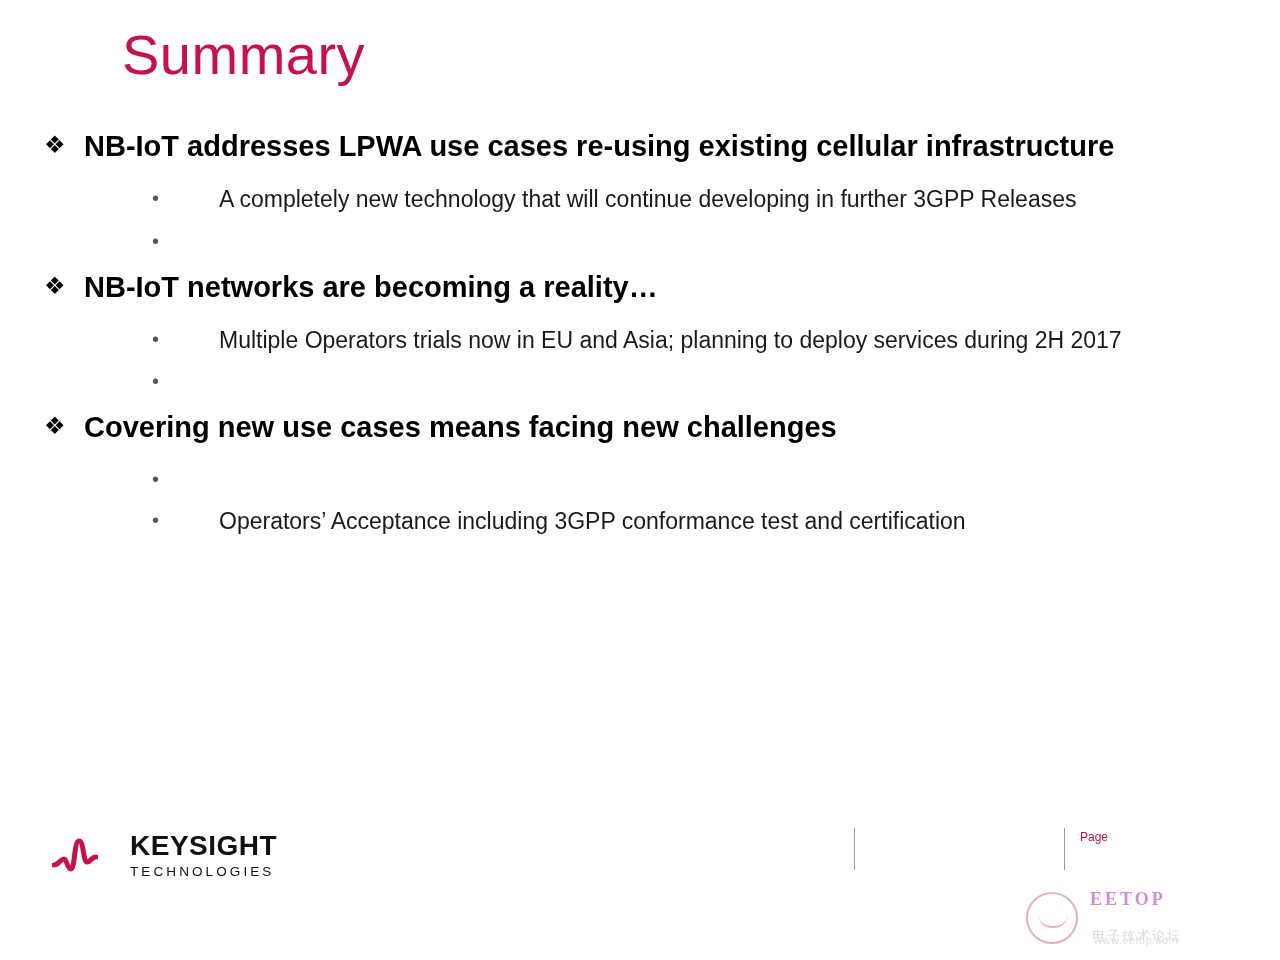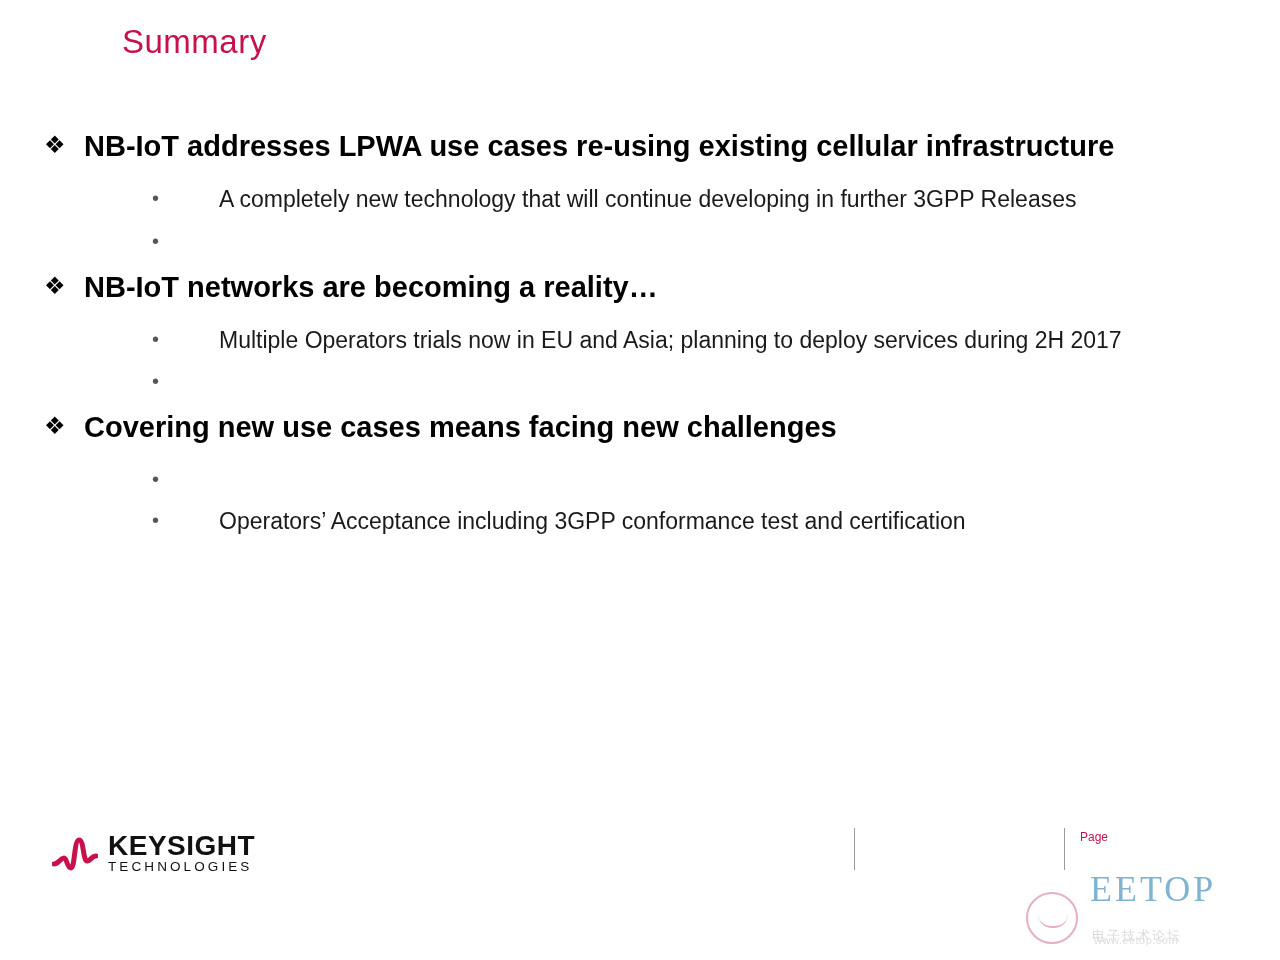--- a/index.html
+++ b/index.html
@@ -17,21 +17,21 @@
   .slide {
     position: relative;
     width: 1280px;
     height: 960px;
     box-sizing: border-box;
   }
   .slide-title {
     position: absolute;
     left: 122px;
     top: 24px;
-    font-size: 33px;
+    font-size: 56px;
     font-weight: 400;
     color: #c6114a;
     letter-spacing: 0.5px;
     line-height: 1.1;
   }
   .content {
     position: absolute;
     left: 44px;
     top: 124px;
     width: 1220px;
@@ -91,21 +91,22 @@
     left: 0;
     bottom: 0;
     width: 1280px;
     height: 140px;
   }
   .logo {
     position: absolute;
     left: 52px;
     top: 12px;
     display: flex;
-    align-items: flex-start;
+    align-items: flex-end;
+    gap: 22px;
   }
   .logo-mark {
     width: 46px;
     height: 46px;
     margin-right: 10px;
     position: relative;
     top: 2px;
   }
   .logo-text {
     display: flex;
@@ -117,20 +118,21 @@
     font-weight: bold;
     letter-spacing: 0.5px;
     color: #111111;
     line-height: 1;
   }
   .logo-sub {
     font-size: 13.5px;
     letter-spacing: 3.1px;
     color: #111111;
     line-height: 1;
+    margin-top: 5px;
   }
   .divider {
     position: absolute;
     width: 1px;
     background: #9a9a9a;
     top: 8px;
     height: 42px;
   }
   .divider.d1 { left: 854px; }
   .divider.d2 { left: 1064px; }
@@ -167,24 +169,25 @@
     top: 20px;
     width: 30px;
     height: 12px;
     border-bottom: 2px solid #d1647f;
     border-radius: 0 0 14px 14px;
   }
   .wm-title {
     position: absolute;
     left: 78px;
     bottom: 44px;
-    font-size: 36px;
+    font-size: 18px;
     letter-spacing: 3px;
-    color: #0369a1;
+    color: #a21caf;
     font-family: "Liberation Serif", serif;
+    font-weight: bold;
   }
   .wm-cn {
     position: absolute;
     left: 80px;
     bottom: 9px;
     font-size: 13px;
     color: #b5b5b5;
     letter-spacing: 2px;
   }
   .wm-url {

